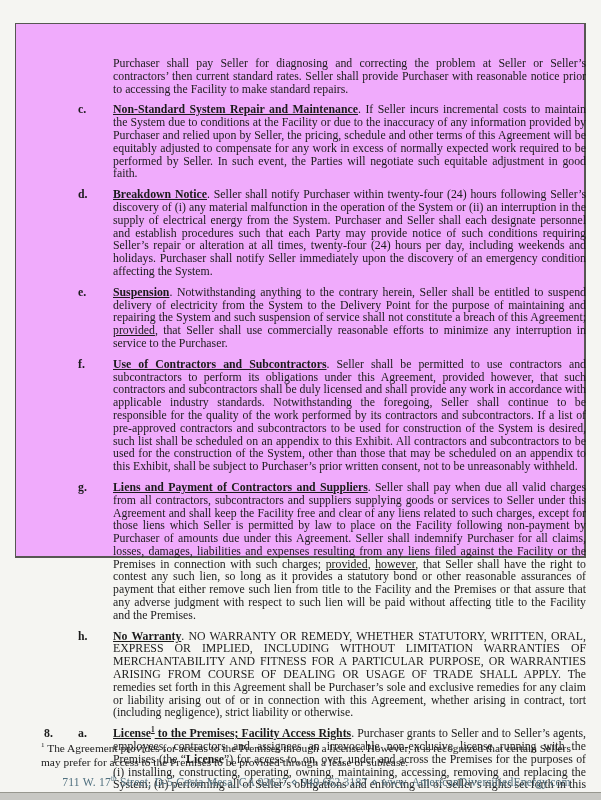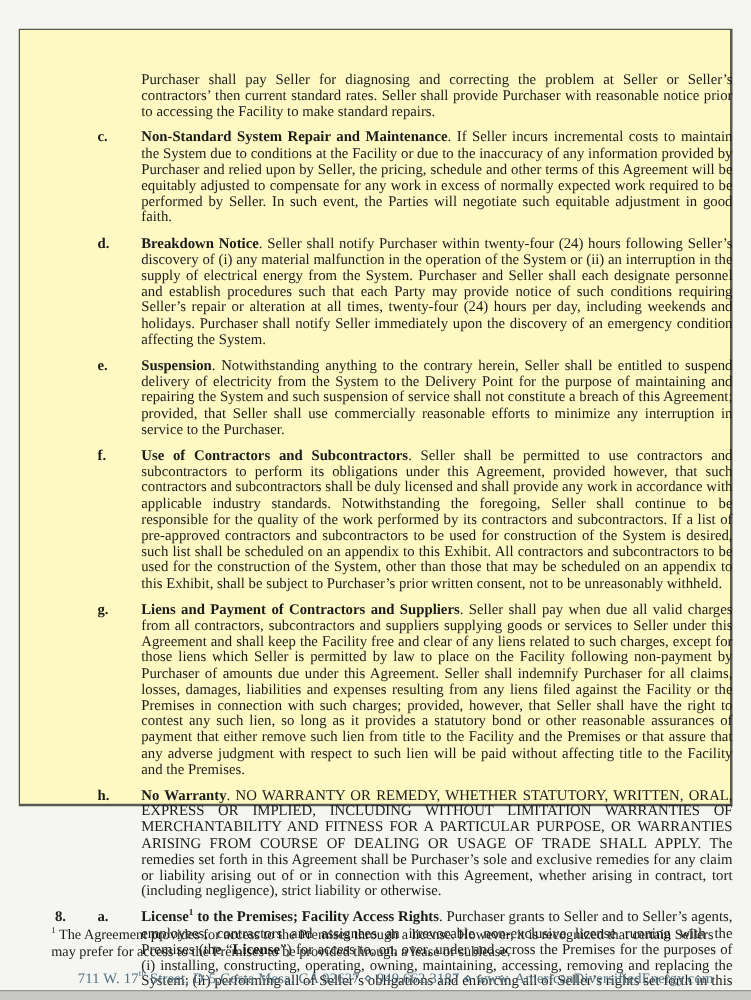--- a/index.html
+++ b/index.html
@@ -2,44 +2,44 @@
 <html><head>
 <meta charset="utf-8">
 <style>
   html, body { margin:0; padding:0; }
   body {
     width:601px; height:800px; position:relative; overflow:hidden;
     background:#f5f5f2;
     font-family:"Liberation Serif", serif;
   }
   .scan-sheet {
-    position:absolute; left:15px; top:23px; width:571px; height:622px;
+    position:absolute; left:15px; top:23px; width:571px; height:535px;
     box-sizing:border-box;
-    background:#fef9c3;
+    background:#f0abfc;
     border:1px solid #575753;
     border-right-width:2px; border-bottom-width:2px;
   }
   .bottom-band {
     position:absolute; left:0; right:0; bottom:0; height:7px;
     background:#c8c8c4; border-top:1px solid #97978f;
   }
   .doc-body {
     position:absolute; left:97px; top:33px; width:473px;
     color:#1b1b1b; font-size:11.8px; line-height:12.8px;
     text-align:justify;
   }
   .para { margin-top:8px; position:relative; }
   .para:first-child { margin-top:0; }
   .p-label {
     position:absolute; left:-35px; top:0; font-weight:bold; text-align:left;
   }
   .para.section { margin-left:-35px; text-align:left; }
   .para.section .p-label { left:-34px; }
   .seg-b { font-weight:bold; }
-  .seg-u { }
+  .seg-u { text-decoration:underline; }
   .seg-sup { font-size:0.62em; vertical-align:super; line-height:0; }
   .footnote {
     position:absolute; left:25px; top:718px; width:537px;
     color:#1b1b1b; font-size:11.4px; line-height:13.6px; text-align:left;
   }
   .footer-line {
     position:absolute; left:16px; width:569px; top:751px;
     text-align:center; font-size:11.6px; letter-spacing:0.2px;
   }
 </style>

